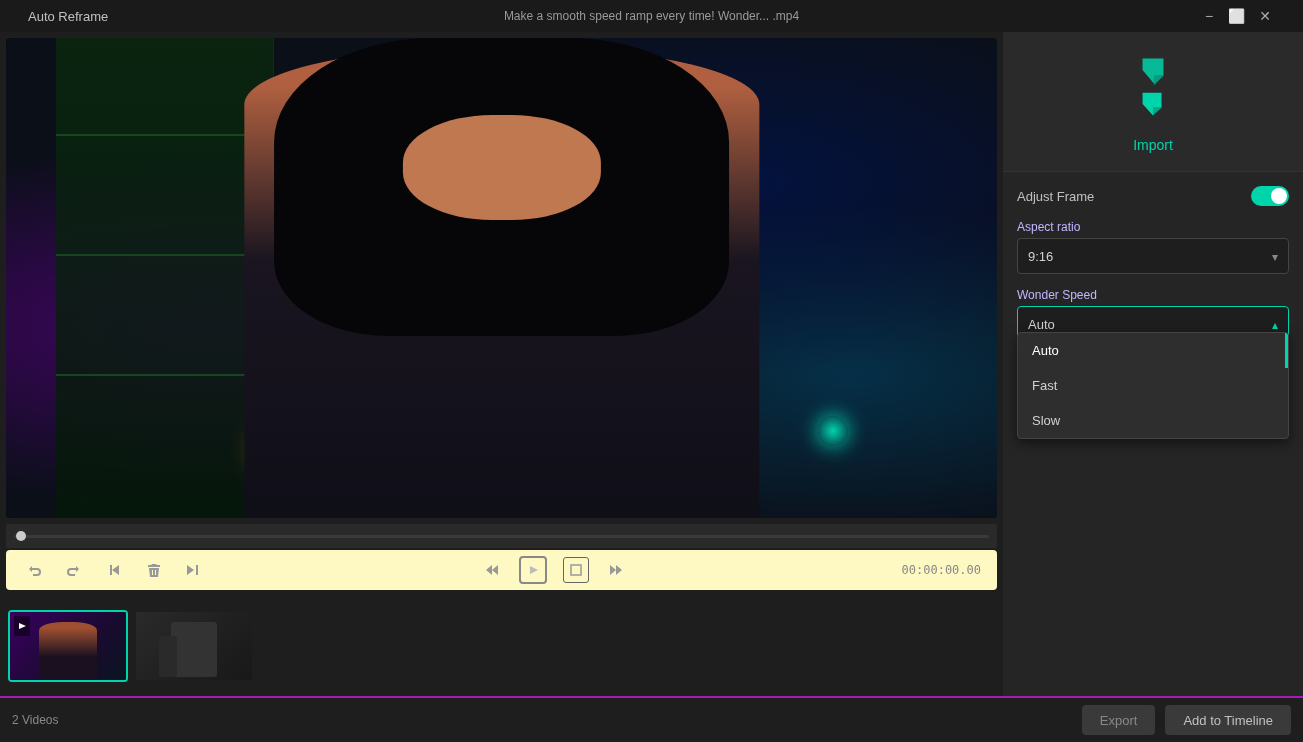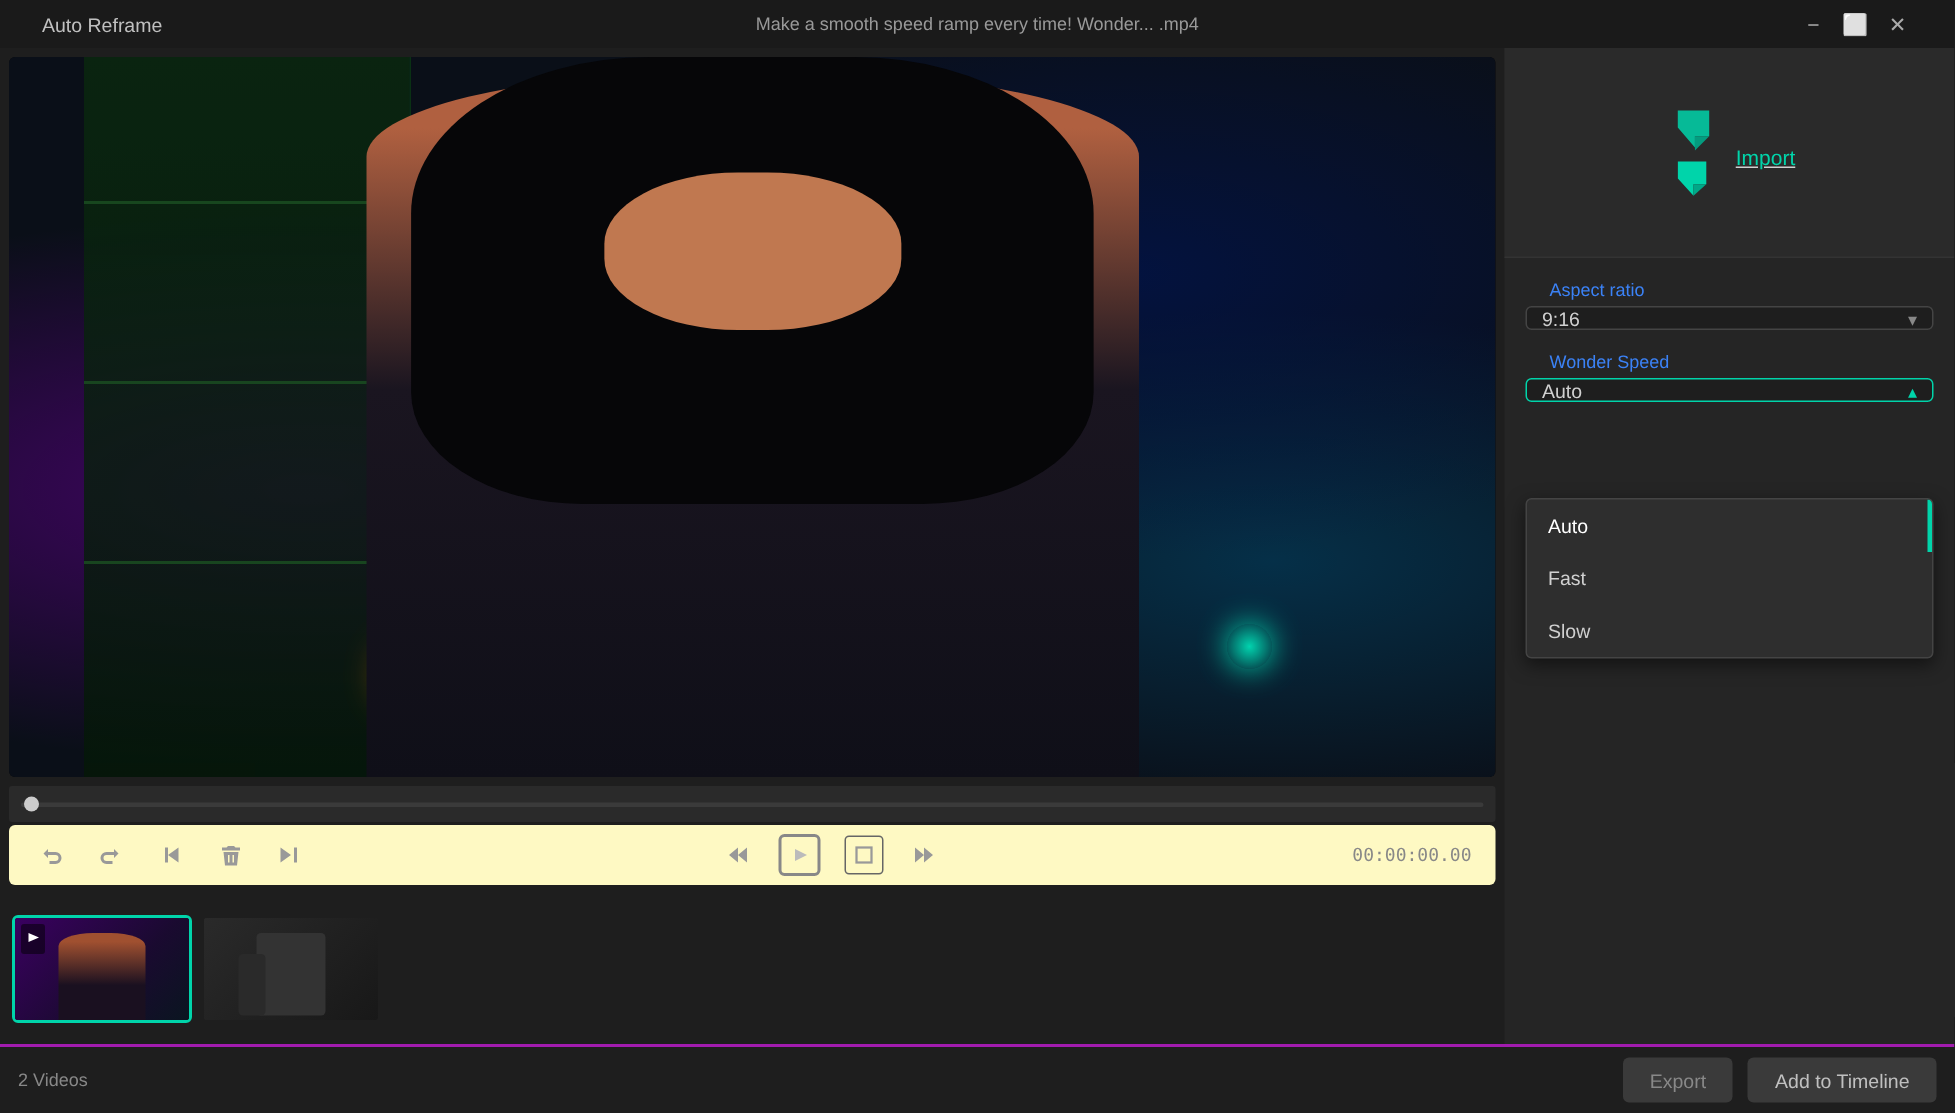--- a/index.html
+++ b/index.html
@@ -179,26 +179,25 @@
       display: flex;
       flex-direction: column;
       flex-shrink: 0;
     }
 
     
     .import-section {
       height: 140px;
       background: #2a2a2a;
       display: flex;
-      flex-direction: row;
+      flex-direction: column;
       align-items: center;
       justify-content: center;
       border-bottom: 1px solid #333;
       gap: 8px;
-      text-decoration: underline;
     }
 
     .import-icon-area {
       display: flex;
       flex-direction: column;
       align-items: center;
       gap: 4px;
     }
 
     .logo-icon-top {
@@ -261,28 +260,27 @@
       height: 16px;
       background: #fff;
       border-radius: 50%;
       position: absolute;
       right: 2px;
       top: 2px;
     }
 
     .field-label {
       font-size: 12px;
-      color: #3b82f6;
+      color: #c4b5fd;
       margin-bottom: 4px;
-      margin-left: 16px;
     }
 
     .select-field {
       width: 100%;
-      height: 16px;
+      height: 36px;
       background: #1e1e1e;
       border: 1px solid #444;
       border-radius: 4px;
       color: #d0d0d0;
       font-size: 13px;
       padding: 0 10px;
       display: flex;
       align-items: center;
       justify-content: space-between;
       cursor: pointer;
@@ -561,20 +559,26 @@
             <polygon points="8,6 28,6 28,22 19,22 19,30 8,18" fill="#00d4aa"></polygon>
             <polygon points="19,22 28,22 19,30" fill="#00a888"></polygon>
           </svg>
         </div>
       </div>
       <div class="import-label">Import</div>
     </div>
 
     <div class="settings-panel">
 
+      <div class="panel-header">
+        <span class="panel-title">Adjust Frame</span>
+        <div class="toggle-switch">
+          <div class="toggle-knob"></div>
+        </div>
+      </div>
 
       <div>
         <div class="field-label">Aspect ratio</div>
         <div class="select-field">
           <span>9:16</span>
           <span class="chevron-down"></span>
         </div>
       </div>
 
       <div>

